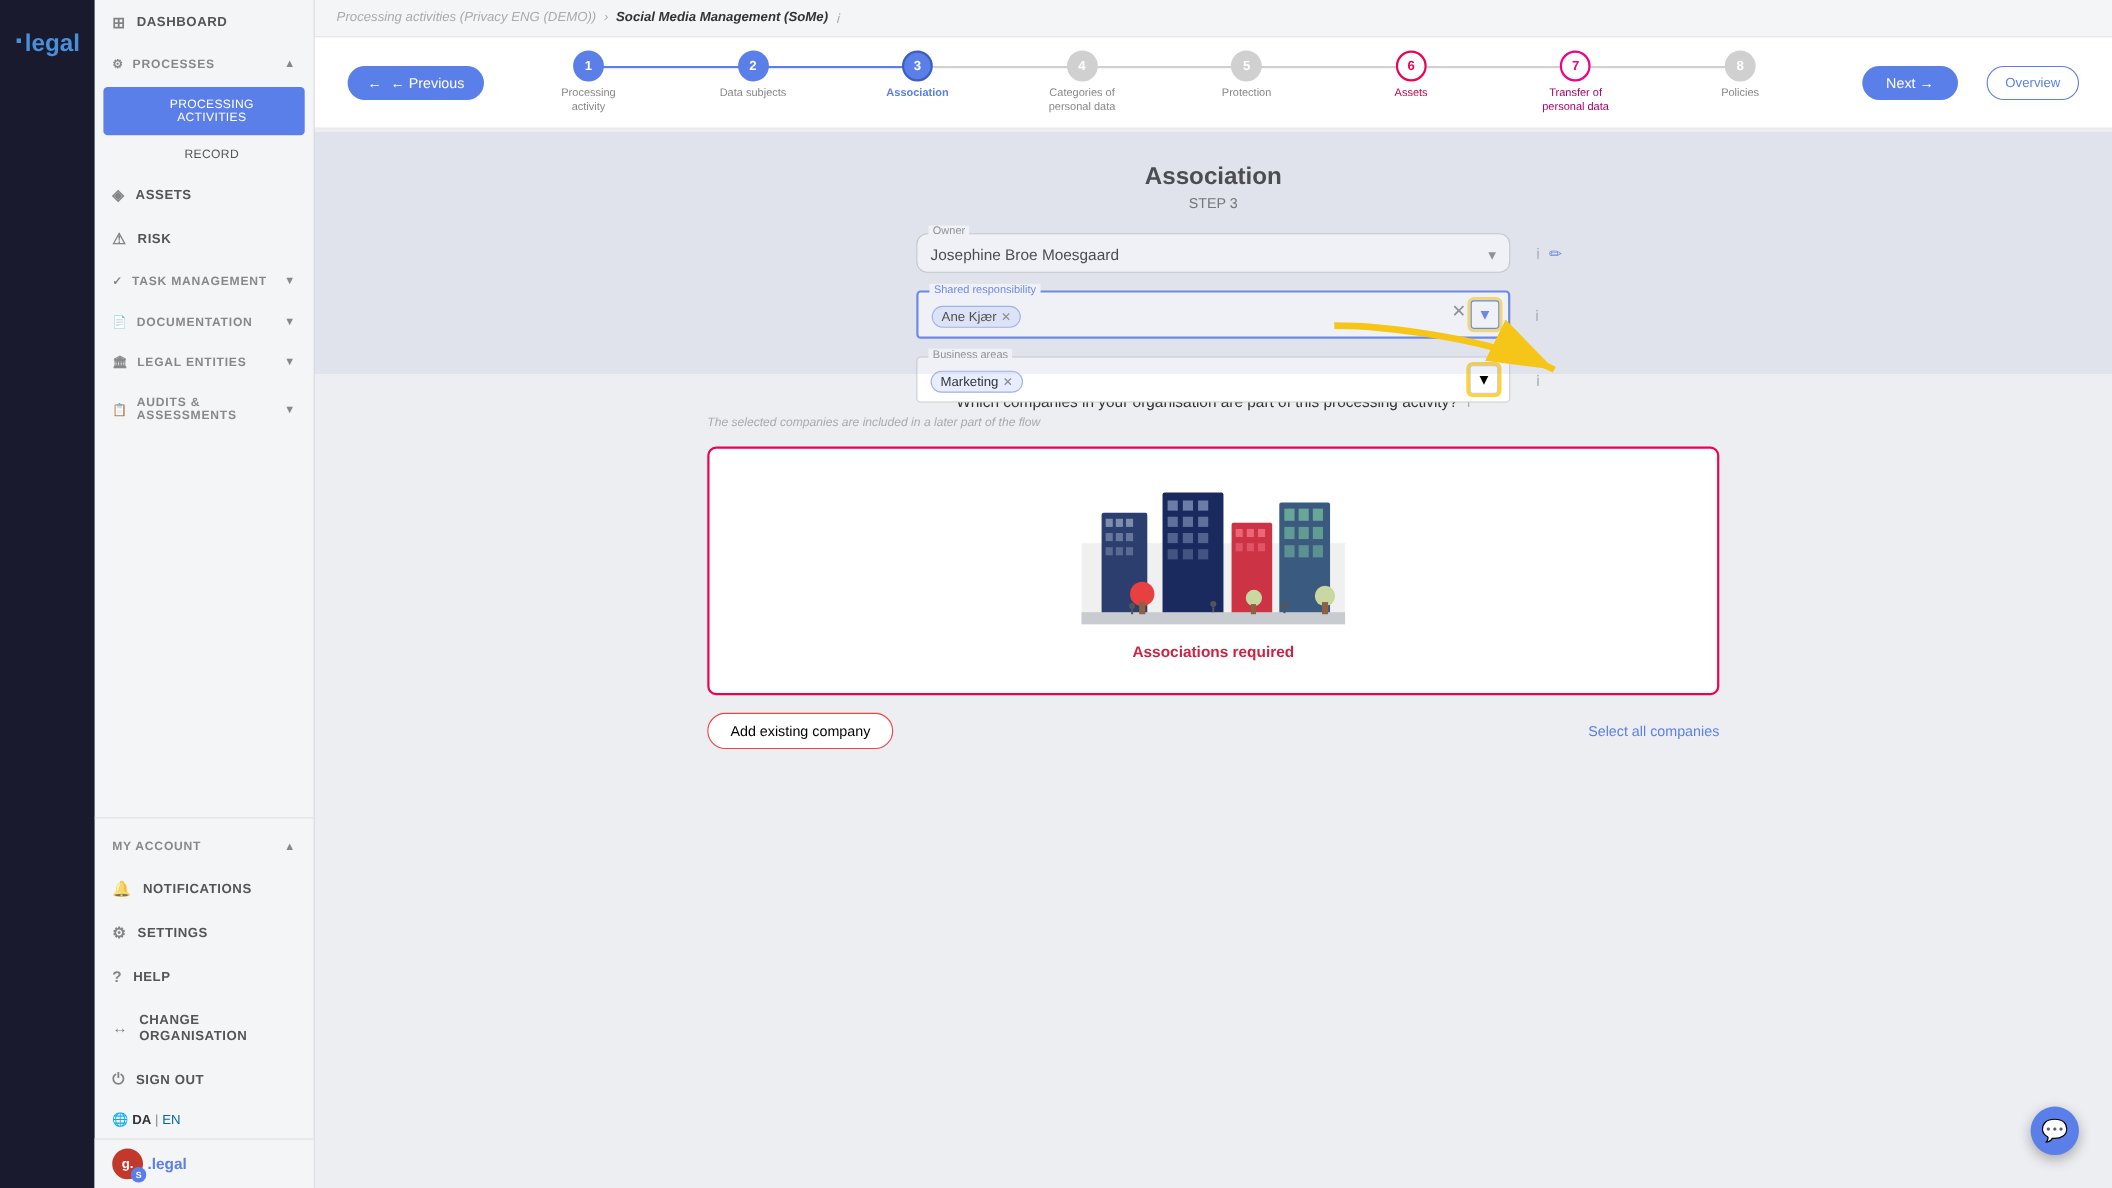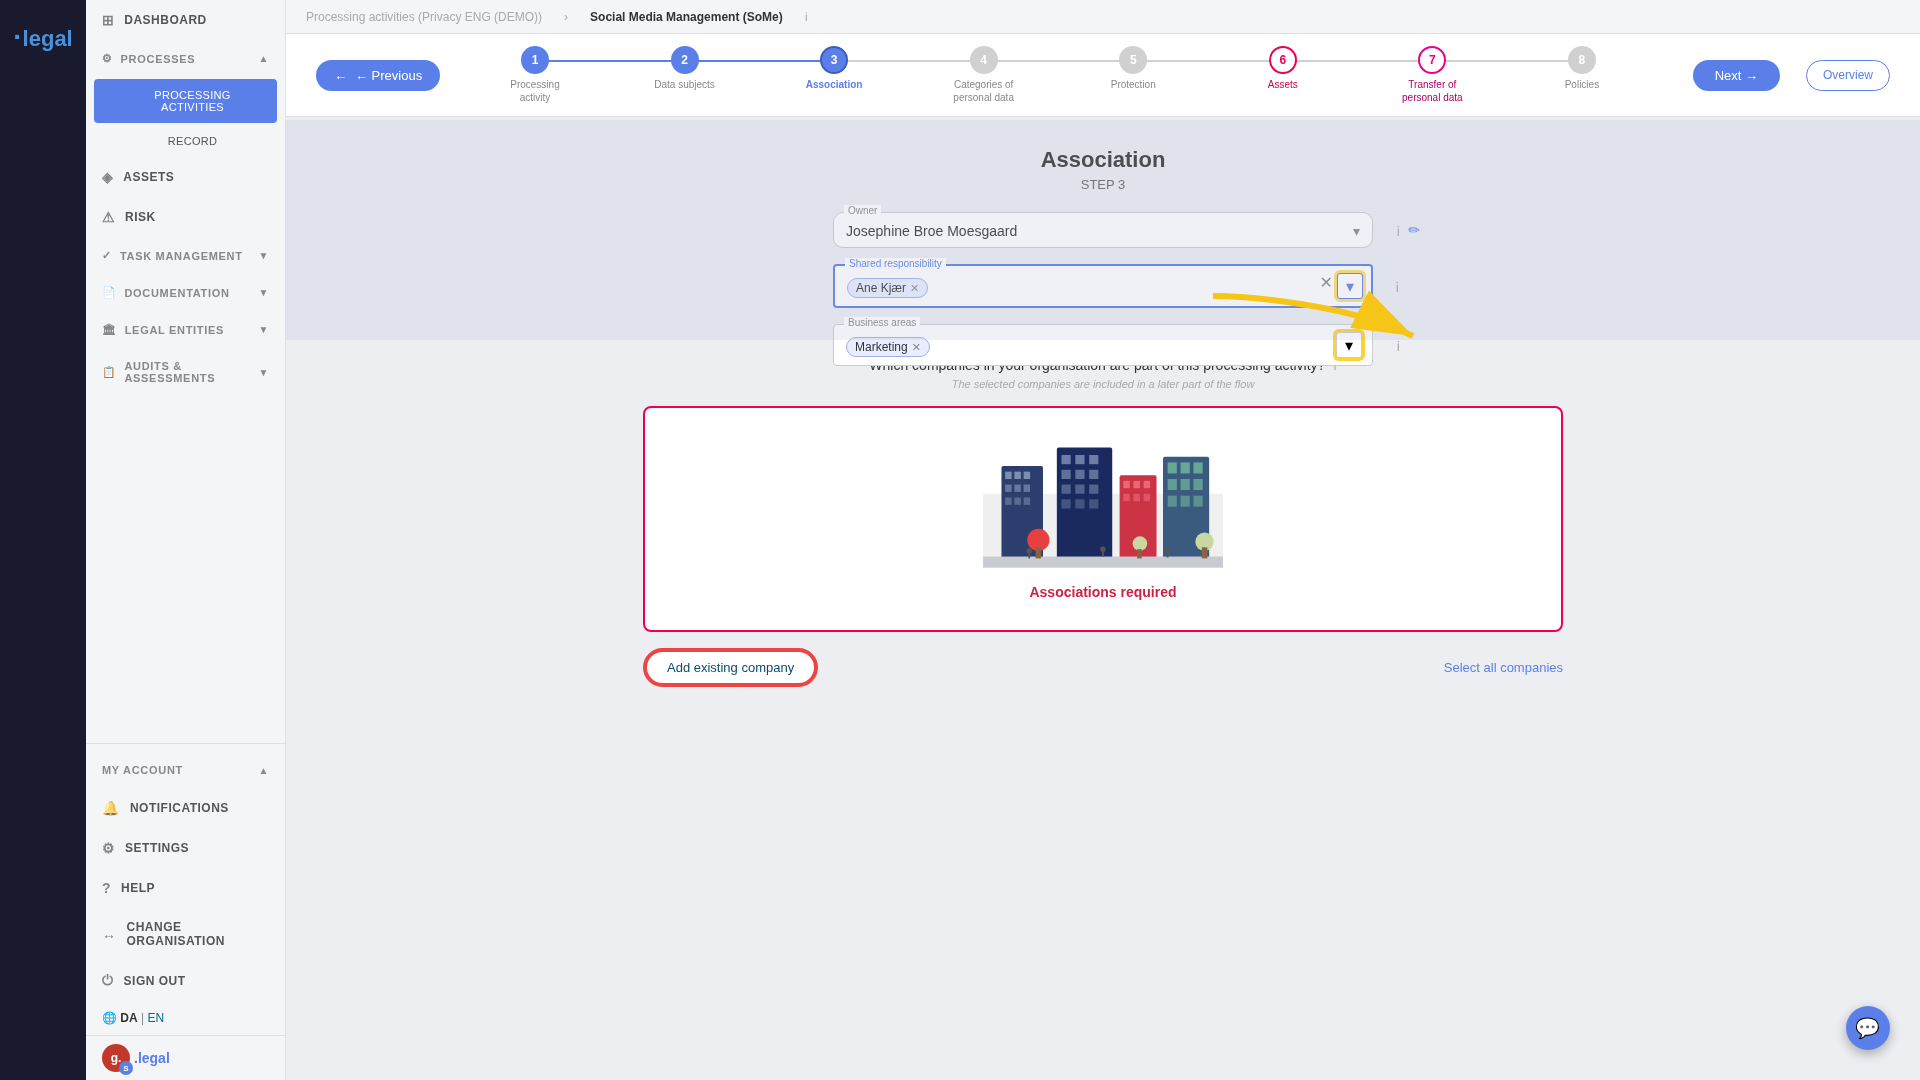--- a/index.html
+++ b/index.html
@@ -85,24 +85,25 @@
       flex-direction: column;
       position: relative;
     }
 
     
     .topbar {
       background: #f4f5f7;
       border-bottom: 1px solid #e0e0e0;
       padding: 8px 20px;
       display: flex;
-      align-items: center;
-      gap: 22px;
+      align-items: flex-start;
+      gap: 7px;
       font-size: 12px;
       color: #888;
+      font-style: italic;
     }
     .topbar .breadcrumb-link { color: #aaa; }
     .topbar .breadcrumb-arrow { color: #aaa; }
     .topbar .breadcrumb-current { color: #333; font-weight: 600; }
     .topbar .info-icon { color: #aaa; font-size: 12px; }
 
     
     .stepper-container {
       background: white;
       padding: 12px 30px;
@@ -322,21 +323,21 @@
       color: #5b7fe8;
       cursor: pointer;
       background: white;
       box-shadow: 0 0 0 3px rgba(255,200,0,0.6);
     }
 
     
     .question-section {
       width: 100%;
       max-width: 920px;
-      text-align: center;
+      text-align: left;
       margin-bottom: 16px;
     }
 
     .question-text {
       font-size: 14px;
       color: #333;
       font-weight: 500;
     }
 
     .question-sub {
@@ -379,22 +380,22 @@
     .action-row {
       width: 100%;
       max-width: 920px;
       display: flex;
       justify-content: space-between;
       align-items: center;
     }
 
     .btn-add-company {
       background: white;
-      border: 4px solid #ef4444;
-      color: #0c4a6e;
+      border: 1px solid #ef4444;
+      color: #000000;
       border-radius: 20px;
       padding: 8px 20px;
       font-size: 13px;
       cursor: pointer;
     }
 
     .btn-select-all {
       background: none;
       border: none;
       color: #5b7fe8;

